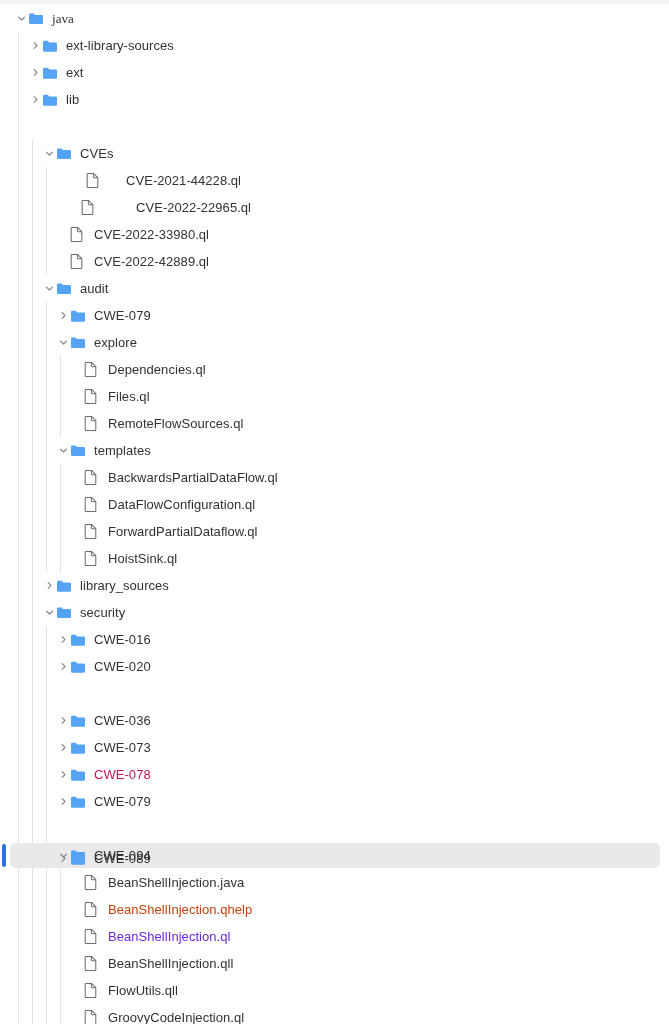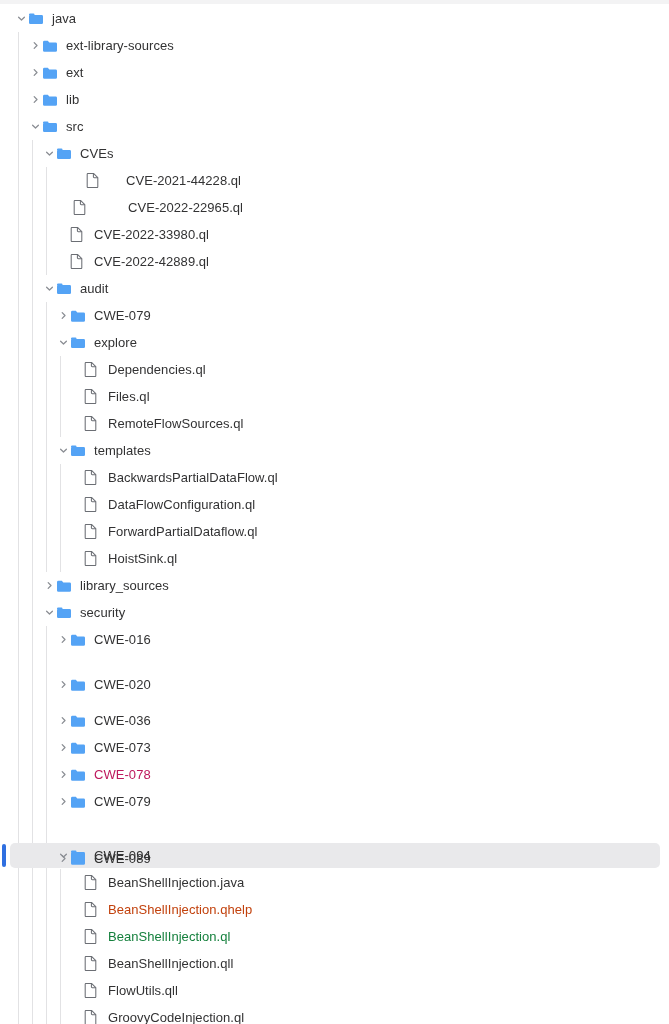--- a/index.html
+++ b/index.html
@@ -116,21 +116,21 @@
 <div id="tree">
   <div class="top-sliver"></div>
 <div class="guide" style="left: 18px; top: 32px; height: 999px; background: rgb(226, 226, 228);"></div>
     <div class="guide" style="left: 32px; top: 140px; height: 891px; background: rgb(226, 226, 228);"></div>
     <div class="guide" style="left: 46px; top: 167px; height: 108px; background: rgb(226, 226, 228);"></div>
     <div class="guide" style="left: 46px; top: 302px; height: 270px; background: rgb(226, 226, 228);"></div>
     <div class="guide" style="left: 46px; top: 626px; height: 405px; background: rgb(226, 226, 228);"></div>
     <div class="guide" style="left: 60px; top: 356px; height: 81px; background: rgb(226, 226, 228);"></div>
     <div class="guide" style="left: 60px; top: 464px; height: 108px; background: rgb(226, 226, 228);"></div>
     <div class="guide" style="left: 60px; top: 869px; height: 162px; background: rgb(226, 226, 228);"></div>
-    <div class="row" style="top: 5px;">
+    <div class="row" style="top: 5px; font-family: Liberation Serif, serif;">
       <div class="row-inner" style="padding-left: 14px;">
         <span class="chev">
           <svg width="9" height="9" viewBox="0 0 9 9">
             <path d="M1.6 3.2 L4.5 6.0 L7.4 3.2" fill="none" stroke="#8a8d93" stroke-width="1.25" stroke-linecap="round" stroke-linejoin="round"></path>
           </svg>
         </span>
         <span class="icon">
           <svg width="16" height="14" viewBox="0 0 16 14">
             <path d="M1 2.6 a1.1 1.1 0 0 1 1.1-1.1 h3.3 a1.1 1.1 0 0 1 1.1 1.1 v0.9 h-5.5 z" fill="#54a3f5"></path>
             <path d="M1 4.4 a1.3 1.3 0 0 1 1.3-1.3 h11.4 a1.3 1.3 0 0 1 1.3 1.3 v6.3 a1.3 1.3 0 0 1 -1.3 1.3 h-11.4 a1.3 1.3 0 0 1 -1.3 -1.3 z" fill="#54a3f5"></path>
@@ -177,294 +177,278 @@
           </svg>
         </span>
         <span class="icon">
           <svg width="16" height="14" viewBox="0 0 16 14">
             <path d="M1 3.2 a1.4 1.4 0 0 1 1.4-1.4 h3.4 l1.5 1.6 h6.3 a1.4 1.4 0 0 1 1.4 1.4 v6.6 a1.4 1.4 0 0 1 -1.4 1.4 h-11.2 a1.4 1.4 0 0 1 -1.4 -1.4 z" fill="#54a3f5"></path>
           </svg>
         </span>
         <span class="label" style="color: rgb(50, 50, 51);">lib</span>
       </div>
     </div>
-    <div class="row" style="top: 113px;">
-      <div class="row-inner" style="padding-left: 28px;">
+    <div class="row" style="top: 140px;">
+      <div class="row-inner" style="padding-left: 42px; text-align: right;">
         <span class="chev">
           <svg width="9" height="9" viewBox="0 0 9 9">
             <path d="M1.6 3.2 L4.5 6.0 L7.4 3.2" fill="none" stroke="#8a8d93" stroke-width="1.25" stroke-linecap="round" stroke-linejoin="round"></path>
           </svg>
         </span>
         <span class="icon">
           <svg width="16" height="14" viewBox="0 0 16 14">
             <path d="M1 2.6 a1.1 1.1 0 0 1 1.1-1.1 h3.3 a1.1 1.1 0 0 1 1.1 1.1 v0.9 h-5.5 z" fill="#54a3f5"></path>
             <path d="M1 4.4 a1.3 1.3 0 0 1 1.3-1.3 h11.4 a1.3 1.3 0 0 1 1.3 1.3 v6.3 a1.3 1.3 0 0 1 -1.3 1.3 h-11.4 a1.3 1.3 0 0 1 -1.3 -1.3 z" fill="#54a3f5"></path>
           </svg>
         </span>
-        <span class="label" style="color: rgb(50, 50, 51);">src</span>
-      </div>
-    </div>
-    <div class="row" style="top: 140px;">
-      <div class="row-inner" style="padding-left: 42px; text-align: right;">
+        <span class="label" style="color: rgb(50, 50, 51);">CVEs</span>
+      </div>
+    </div>
+    <div class="row" style="top: 167px;">
+      <div class="row-inner" style="padding-left: 56px; gap: 16px;">
+        <span class="chev"></span>
+        <span class="icon">
+          <svg width="13" height="15" viewBox="0 0 13 15">
+            <path d="M1.2 1.3 a0.9 0.9 0 0 1 0.9-0.9 h5.4 l4.3 4.3 v9.0 a0.9 0.9 0 0 1 -0.9 0.9 h-8.8 a0.9 0.9 0 0 1 -0.9 -0.9 z" fill="#ffffff" stroke="#6b6e74" stroke-width="1.05" stroke-linejoin="round"></path>
+            <path d="M7.4 0.5 v3.3 a0.9 0.9 0 0 0 0.9 0.9 h3.3" fill="none" stroke="#6b6e74" stroke-width="1.05" stroke-linejoin="round"></path>
+          </svg>
+        </span>
+        <span class="label" style="color: rgb(50, 50, 51);">CVE-2021-44228.ql</span>
+      </div>
+    </div>
+    <div class="row" style="top: 194px;">
+      <div class="row-inner" style="padding-left: 36px; gap: 31px;">
+        <span class="chev"></span>
+        <span class="icon">
+          <svg width="13" height="15" viewBox="0 0 13 15">
+            <path d="M1.2 1.3 a0.9 0.9 0 0 1 0.9-0.9 h5.4 l4.3 4.3 v9.0 a0.9 0.9 0 0 1 -0.9 0.9 h-8.8 a0.9 0.9 0 0 1 -0.9 -0.9 z" fill="#ffffff" stroke="#6b6e74" stroke-width="1.05" stroke-linejoin="round"></path>
+            <path d="M7.4 0.5 v3.3 a0.9 0.9 0 0 0 0.9 0.9 h3.3" fill="none" stroke="#6b6e74" stroke-width="1.05" stroke-linejoin="round"></path>
+          </svg>
+        </span>
+        <span class="label" style="color: rgb(50, 50, 51);">CVE-2022-22965.ql</span>
+      </div>
+    </div>
+    <div class="row" style="top: 221px;">
+      <div class="row-inner" style="padding-left: 56px; text-align: right;">
+        <span class="chev"></span>
+        <span class="icon">
+          <svg width="13" height="15" viewBox="0 0 13 15">
+            <path d="M1.2 1.3 a0.9 0.9 0 0 1 0.9-0.9 h5.4 l4.3 4.3 v9.0 a0.9 0.9 0 0 1 -0.9 0.9 h-8.8 a0.9 0.9 0 0 1 -0.9 -0.9 z" fill="#ffffff" stroke="#6b6e74" stroke-width="1.05" stroke-linejoin="round"></path>
+            <path d="M7.4 0.5 v3.3 a0.9 0.9 0 0 0 0.9 0.9 h3.3" fill="none" stroke="#6b6e74" stroke-width="1.05" stroke-linejoin="round"></path>
+          </svg>
+        </span>
+        <span class="label" style="color: rgb(50, 50, 51);">CVE-2022-33980.ql</span>
+      </div>
+    </div>
+    <div class="row" style="top: 248px;">
+      <div class="row-inner" style="padding-left: 56px;">
+        <span class="chev"></span>
+        <span class="icon">
+          <svg width="13" height="15" viewBox="0 0 13 15">
+            <path d="M1.2 1.3 a0.9 0.9 0 0 1 0.9-0.9 h5.4 l4.3 4.3 v9.0 a0.9 0.9 0 0 1 -0.9 0.9 h-8.8 a0.9 0.9 0 0 1 -0.9 -0.9 z" fill="#ffffff" stroke="#6b6e74" stroke-width="1.05" stroke-linejoin="round"></path>
+            <path d="M7.4 0.5 v3.3 a0.9 0.9 0 0 0 0.9 0.9 h3.3" fill="none" stroke="#6b6e74" stroke-width="1.05" stroke-linejoin="round"></path>
+          </svg>
+        </span>
+        <span class="label" style="color: rgb(50, 50, 51);">CVE-2022-42889.ql</span>
+      </div>
+    </div>
+    <div class="row" style="top: 275px;">
+      <div class="row-inner" style="padding-left: 42px;">
         <span class="chev">
           <svg width="9" height="9" viewBox="0 0 9 9">
             <path d="M1.6 3.2 L4.5 6.0 L7.4 3.2" fill="none" stroke="#8a8d93" stroke-width="1.25" stroke-linecap="round" stroke-linejoin="round"></path>
           </svg>
         </span>
         <span class="icon">
           <svg width="16" height="14" viewBox="0 0 16 14">
             <path d="M1 2.6 a1.1 1.1 0 0 1 1.1-1.1 h3.3 a1.1 1.1 0 0 1 1.1 1.1 v0.9 h-5.5 z" fill="#54a3f5"></path>
             <path d="M1 4.4 a1.3 1.3 0 0 1 1.3-1.3 h11.4 a1.3 1.3 0 0 1 1.3 1.3 v6.3 a1.3 1.3 0 0 1 -1.3 1.3 h-11.4 a1.3 1.3 0 0 1 -1.3 -1.3 z" fill="#54a3f5"></path>
           </svg>
         </span>
-        <span class="label" style="color: rgb(50, 50, 51);">CVEs</span>
-      </div>
-    </div>
-    <div class="row" style="top: 167px;">
-      <div class="row-inner" style="padding-left: 56px; gap: 16px;">
-        <span class="chev"></span>
-        <span class="icon">
-          <svg width="13" height="15" viewBox="0 0 13 15">
-            <path d="M1.2 1.3 a0.9 0.9 0 0 1 0.9-0.9 h5.4 l4.3 4.3 v9.0 a0.9 0.9 0 0 1 -0.9 0.9 h-8.8 a0.9 0.9 0 0 1 -0.9 -0.9 z" fill="#ffffff" stroke="#6b6e74" stroke-width="1.05" stroke-linejoin="round"></path>
-            <path d="M7.4 0.5 v3.3 a0.9 0.9 0 0 0 0.9 0.9 h3.3" fill="none" stroke="#6b6e74" stroke-width="1.05" stroke-linejoin="round"></path>
-          </svg>
-        </span>
-        <span class="label" style="color: rgb(50, 50, 51);">CVE-2021-44228.ql</span>
-      </div>
-    </div>
-    <div class="row" style="top: 194px;">
-      <div class="row-inner" style="padding-left: 28px; gap: 31px;">
-        <span class="chev"></span>
-        <span class="icon">
-          <svg width="13" height="15" viewBox="0 0 13 15">
-            <path d="M1.2 1.3 a0.9 0.9 0 0 1 0.9-0.9 h5.4 l4.3 4.3 v9.0 a0.9 0.9 0 0 1 -0.9 0.9 h-8.8 a0.9 0.9 0 0 1 -0.9 -0.9 z" fill="#ffffff" stroke="#6b6e74" stroke-width="1.05" stroke-linejoin="round"></path>
-            <path d="M7.4 0.5 v3.3 a0.9 0.9 0 0 0 0.9 0.9 h3.3" fill="none" stroke="#6b6e74" stroke-width="1.05" stroke-linejoin="round"></path>
-          </svg>
-        </span>
-        <span class="label" style="color: rgb(50, 50, 51);">CVE-2022-22965.ql</span>
-      </div>
-    </div>
-    <div class="row" style="top: 221px;">
-      <div class="row-inner" style="padding-left: 56px; text-align: right;">
-        <span class="chev"></span>
-        <span class="icon">
-          <svg width="13" height="15" viewBox="0 0 13 15">
-            <path d="M1.2 1.3 a0.9 0.9 0 0 1 0.9-0.9 h5.4 l4.3 4.3 v9.0 a0.9 0.9 0 0 1 -0.9 0.9 h-8.8 a0.9 0.9 0 0 1 -0.9 -0.9 z" fill="#ffffff" stroke="#6b6e74" stroke-width="1.05" stroke-linejoin="round"></path>
-            <path d="M7.4 0.5 v3.3 a0.9 0.9 0 0 0 0.9 0.9 h3.3" fill="none" stroke="#6b6e74" stroke-width="1.05" stroke-linejoin="round"></path>
-          </svg>
-        </span>
-        <span class="label" style="color: rgb(50, 50, 51);">CVE-2022-33980.ql</span>
-      </div>
-    </div>
-    <div class="row" style="top: 248px;">
-      <div class="row-inner" style="padding-left: 56px;">
-        <span class="chev"></span>
-        <span class="icon">
-          <svg width="13" height="15" viewBox="0 0 13 15">
-            <path d="M1.2 1.3 a0.9 0.9 0 0 1 0.9-0.9 h5.4 l4.3 4.3 v9.0 a0.9 0.9 0 0 1 -0.9 0.9 h-8.8 a0.9 0.9 0 0 1 -0.9 -0.9 z" fill="#ffffff" stroke="#6b6e74" stroke-width="1.05" stroke-linejoin="round"></path>
-            <path d="M7.4 0.5 v3.3 a0.9 0.9 0 0 0 0.9 0.9 h3.3" fill="none" stroke="#6b6e74" stroke-width="1.05" stroke-linejoin="round"></path>
-          </svg>
-        </span>
-        <span class="label" style="color: rgb(50, 50, 51);">CVE-2022-42889.ql</span>
-      </div>
-    </div>
-    <div class="row" style="top: 275px;">
-      <div class="row-inner" style="padding-left: 42px;">
+        <span class="label" style="color: rgb(50, 50, 51);">audit</span>
+      </div>
+    </div>
+    <div class="row" style="top: 302px;">
+      <div class="row-inner" style="padding-left: 56px;">
+        <span class="chev">
+          <svg width="9" height="9" viewBox="0 0 9 9">
+            <path d="M3.2 1.6 L6.0 4.5 L3.2 7.4" fill="none" stroke="#8a8d93" stroke-width="1.25" stroke-linecap="round" stroke-linejoin="round"></path>
+          </svg>
+        </span>
+        <span class="icon">
+          <svg width="16" height="14" viewBox="0 0 16 14">
+            <path d="M1 3.2 a1.4 1.4 0 0 1 1.4-1.4 h3.4 l1.5 1.6 h6.3 a1.4 1.4 0 0 1 1.4 1.4 v6.6 a1.4 1.4 0 0 1 -1.4 1.4 h-11.2 a1.4 1.4 0 0 1 -1.4 -1.4 z" fill="#54a3f5"></path>
+          </svg>
+        </span>
+        <span class="label" style="color: rgb(50, 50, 51);">CWE-079</span>
+      </div>
+    </div>
+    <div class="row" style="top: 329px;">
+      <div class="row-inner" style="padding-left: 56px;">
         <span class="chev">
           <svg width="9" height="9" viewBox="0 0 9 9">
             <path d="M1.6 3.2 L4.5 6.0 L7.4 3.2" fill="none" stroke="#8a8d93" stroke-width="1.25" stroke-linecap="round" stroke-linejoin="round"></path>
           </svg>
         </span>
         <span class="icon">
           <svg width="16" height="14" viewBox="0 0 16 14">
             <path d="M1 2.6 a1.1 1.1 0 0 1 1.1-1.1 h3.3 a1.1 1.1 0 0 1 1.1 1.1 v0.9 h-5.5 z" fill="#54a3f5"></path>
             <path d="M1 4.4 a1.3 1.3 0 0 1 1.3-1.3 h11.4 a1.3 1.3 0 0 1 1.3 1.3 v6.3 a1.3 1.3 0 0 1 -1.3 1.3 h-11.4 a1.3 1.3 0 0 1 -1.3 -1.3 z" fill="#54a3f5"></path>
           </svg>
         </span>
-        <span class="label" style="color: rgb(50, 50, 51);">audit</span>
-      </div>
-    </div>
-    <div class="row" style="top: 302px;">
-      <div class="row-inner" style="padding-left: 56px;">
-        <span class="chev">
-          <svg width="9" height="9" viewBox="0 0 9 9">
-            <path d="M3.2 1.6 L6.0 4.5 L3.2 7.4" fill="none" stroke="#8a8d93" stroke-width="1.25" stroke-linecap="round" stroke-linejoin="round"></path>
-          </svg>
-        </span>
-        <span class="icon">
-          <svg width="16" height="14" viewBox="0 0 16 14">
-            <path d="M1 3.2 a1.4 1.4 0 0 1 1.4-1.4 h3.4 l1.5 1.6 h6.3 a1.4 1.4 0 0 1 1.4 1.4 v6.6 a1.4 1.4 0 0 1 -1.4 1.4 h-11.2 a1.4 1.4 0 0 1 -1.4 -1.4 z" fill="#54a3f5"></path>
-          </svg>
-        </span>
-        <span class="label" style="color: rgb(50, 50, 51);">CWE-079</span>
-      </div>
-    </div>
-    <div class="row" style="top: 329px;">
+        <span class="label" style="color: rgb(50, 50, 51);">explore</span>
+      </div>
+    </div>
+    <div class="row" style="top: 356px;">
+      <div class="row-inner" style="padding-left: 70px;">
+        <span class="chev"></span>
+        <span class="icon">
+          <svg width="13" height="15" viewBox="0 0 13 15">
+            <path d="M1.2 1.3 a0.9 0.9 0 0 1 0.9-0.9 h5.4 l4.3 4.3 v9.0 a0.9 0.9 0 0 1 -0.9 0.9 h-8.8 a0.9 0.9 0 0 1 -0.9 -0.9 z" fill="#ffffff" stroke="#6b6e74" stroke-width="1.05" stroke-linejoin="round"></path>
+            <path d="M7.4 0.5 v3.3 a0.9 0.9 0 0 0 0.9 0.9 h3.3" fill="none" stroke="#6b6e74" stroke-width="1.05" stroke-linejoin="round"></path>
+          </svg>
+        </span>
+        <span class="label" style="color: rgb(50, 50, 51);">Dependencies.ql</span>
+      </div>
+    </div>
+    <div class="row" style="top: 383px;">
+      <div class="row-inner" style="padding-left: 70px;">
+        <span class="chev"></span>
+        <span class="icon">
+          <svg width="13" height="15" viewBox="0 0 13 15">
+            <path d="M1.2 1.3 a0.9 0.9 0 0 1 0.9-0.9 h5.4 l4.3 4.3 v9.0 a0.9 0.9 0 0 1 -0.9 0.9 h-8.8 a0.9 0.9 0 0 1 -0.9 -0.9 z" fill="#ffffff" stroke="#6b6e74" stroke-width="1.05" stroke-linejoin="round"></path>
+            <path d="M7.4 0.5 v3.3 a0.9 0.9 0 0 0 0.9 0.9 h3.3" fill="none" stroke="#6b6e74" stroke-width="1.05" stroke-linejoin="round"></path>
+          </svg>
+        </span>
+        <span class="label" style="color: rgb(50, 50, 51);">Files.ql</span>
+      </div>
+    </div>
+    <div class="row" style="top: 410px;">
+      <div class="row-inner" style="padding-left: 70px;">
+        <span class="chev"></span>
+        <span class="icon">
+          <svg width="13" height="15" viewBox="0 0 13 15">
+            <path d="M1.2 1.3 a0.9 0.9 0 0 1 0.9-0.9 h5.4 l4.3 4.3 v9.0 a0.9 0.9 0 0 1 -0.9 0.9 h-8.8 a0.9 0.9 0 0 1 -0.9 -0.9 z" fill="#ffffff" stroke="#6b6e74" stroke-width="1.05" stroke-linejoin="round"></path>
+            <path d="M7.4 0.5 v3.3 a0.9 0.9 0 0 0 0.9 0.9 h3.3" fill="none" stroke="#6b6e74" stroke-width="1.05" stroke-linejoin="round"></path>
+          </svg>
+        </span>
+        <span class="label" style="color: rgb(50, 50, 51);">RemoteFlowSources.ql</span>
+      </div>
+    </div>
+    <div class="row" style="top: 437px;">
       <div class="row-inner" style="padding-left: 56px;">
         <span class="chev">
           <svg width="9" height="9" viewBox="0 0 9 9">
             <path d="M1.6 3.2 L4.5 6.0 L7.4 3.2" fill="none" stroke="#8a8d93" stroke-width="1.25" stroke-linecap="round" stroke-linejoin="round"></path>
           </svg>
         </span>
         <span class="icon">
           <svg width="16" height="14" viewBox="0 0 16 14">
             <path d="M1 2.6 a1.1 1.1 0 0 1 1.1-1.1 h3.3 a1.1 1.1 0 0 1 1.1 1.1 v0.9 h-5.5 z" fill="#54a3f5"></path>
             <path d="M1 4.4 a1.3 1.3 0 0 1 1.3-1.3 h11.4 a1.3 1.3 0 0 1 1.3 1.3 v6.3 a1.3 1.3 0 0 1 -1.3 1.3 h-11.4 a1.3 1.3 0 0 1 -1.3 -1.3 z" fill="#54a3f5"></path>
           </svg>
         </span>
-        <span class="label" style="color: rgb(50, 50, 51);">explore</span>
-      </div>
-    </div>
-    <div class="row" style="top: 356px;">
-      <div class="row-inner" style="padding-left: 70px;">
-        <span class="chev"></span>
-        <span class="icon">
-          <svg width="13" height="15" viewBox="0 0 13 15">
-            <path d="M1.2 1.3 a0.9 0.9 0 0 1 0.9-0.9 h5.4 l4.3 4.3 v9.0 a0.9 0.9 0 0 1 -0.9 0.9 h-8.8 a0.9 0.9 0 0 1 -0.9 -0.9 z" fill="#ffffff" stroke="#6b6e74" stroke-width="1.05" stroke-linejoin="round"></path>
-            <path d="M7.4 0.5 v3.3 a0.9 0.9 0 0 0 0.9 0.9 h3.3" fill="none" stroke="#6b6e74" stroke-width="1.05" stroke-linejoin="round"></path>
-          </svg>
-        </span>
-        <span class="label" style="color: rgb(50, 50, 51);">Dependencies.ql</span>
-      </div>
-    </div>
-    <div class="row" style="top: 383px;">
-      <div class="row-inner" style="padding-left: 70px;">
-        <span class="chev"></span>
-        <span class="icon">
-          <svg width="13" height="15" viewBox="0 0 13 15">
-            <path d="M1.2 1.3 a0.9 0.9 0 0 1 0.9-0.9 h5.4 l4.3 4.3 v9.0 a0.9 0.9 0 0 1 -0.9 0.9 h-8.8 a0.9 0.9 0 0 1 -0.9 -0.9 z" fill="#ffffff" stroke="#6b6e74" stroke-width="1.05" stroke-linejoin="round"></path>
-            <path d="M7.4 0.5 v3.3 a0.9 0.9 0 0 0 0.9 0.9 h3.3" fill="none" stroke="#6b6e74" stroke-width="1.05" stroke-linejoin="round"></path>
-          </svg>
-        </span>
-        <span class="label" style="color: rgb(50, 50, 51);">Files.ql</span>
-      </div>
-    </div>
-    <div class="row" style="top: 410px;">
-      <div class="row-inner" style="padding-left: 70px;">
-        <span class="chev"></span>
-        <span class="icon">
-          <svg width="13" height="15" viewBox="0 0 13 15">
-            <path d="M1.2 1.3 a0.9 0.9 0 0 1 0.9-0.9 h5.4 l4.3 4.3 v9.0 a0.9 0.9 0 0 1 -0.9 0.9 h-8.8 a0.9 0.9 0 0 1 -0.9 -0.9 z" fill="#ffffff" stroke="#6b6e74" stroke-width="1.05" stroke-linejoin="round"></path>
-            <path d="M7.4 0.5 v3.3 a0.9 0.9 0 0 0 0.9 0.9 h3.3" fill="none" stroke="#6b6e74" stroke-width="1.05" stroke-linejoin="round"></path>
-          </svg>
-        </span>
-        <span class="label" style="color: rgb(50, 50, 51);">RemoteFlowSources.ql</span>
-      </div>
-    </div>
-    <div class="row" style="top: 437px;">
-      <div class="row-inner" style="padding-left: 56px;">
+        <span class="label" style="color: rgb(50, 50, 51);">templates</span>
+      </div>
+    </div>
+    <div class="row" style="top: 464px;">
+      <div class="row-inner" style="padding-left: 70px;">
+        <span class="chev"></span>
+        <span class="icon">
+          <svg width="13" height="15" viewBox="0 0 13 15">
+            <path d="M1.2 1.3 a0.9 0.9 0 0 1 0.9-0.9 h5.4 l4.3 4.3 v9.0 a0.9 0.9 0 0 1 -0.9 0.9 h-8.8 a0.9 0.9 0 0 1 -0.9 -0.9 z" fill="#ffffff" stroke="#6b6e74" stroke-width="1.05" stroke-linejoin="round"></path>
+            <path d="M7.4 0.5 v3.3 a0.9 0.9 0 0 0 0.9 0.9 h3.3" fill="none" stroke="#6b6e74" stroke-width="1.05" stroke-linejoin="round"></path>
+          </svg>
+        </span>
+        <span class="label" style="color: rgb(50, 50, 51);">BackwardsPartialDataFlow.ql</span>
+      </div>
+    </div>
+    <div class="row" style="top: 491px;">
+      <div class="row-inner" style="padding-left: 70px;">
+        <span class="chev"></span>
+        <span class="icon">
+          <svg width="13" height="15" viewBox="0 0 13 15">
+            <path d="M1.2 1.3 a0.9 0.9 0 0 1 0.9-0.9 h5.4 l4.3 4.3 v9.0 a0.9 0.9 0 0 1 -0.9 0.9 h-8.8 a0.9 0.9 0 0 1 -0.9 -0.9 z" fill="#ffffff" stroke="#6b6e74" stroke-width="1.05" stroke-linejoin="round"></path>
+            <path d="M7.4 0.5 v3.3 a0.9 0.9 0 0 0 0.9 0.9 h3.3" fill="none" stroke="#6b6e74" stroke-width="1.05" stroke-linejoin="round"></path>
+          </svg>
+        </span>
+        <span class="label" style="color: rgb(50, 50, 51);">DataFlowConfiguration.ql</span>
+      </div>
+    </div>
+    <div class="row" style="top: 518px;">
+      <div class="row-inner" style="padding-left: 70px;">
+        <span class="chev"></span>
+        <span class="icon">
+          <svg width="13" height="15" viewBox="0 0 13 15">
+            <path d="M1.2 1.3 a0.9 0.9 0 0 1 0.9-0.9 h5.4 l4.3 4.3 v9.0 a0.9 0.9 0 0 1 -0.9 0.9 h-8.8 a0.9 0.9 0 0 1 -0.9 -0.9 z" fill="#ffffff" stroke="#6b6e74" stroke-width="1.05" stroke-linejoin="round"></path>
+            <path d="M7.4 0.5 v3.3 a0.9 0.9 0 0 0 0.9 0.9 h3.3" fill="none" stroke="#6b6e74" stroke-width="1.05" stroke-linejoin="round"></path>
+          </svg>
+        </span>
+        <span class="label" style="color: rgb(50, 50, 51);">ForwardPartialDataflow.ql</span>
+      </div>
+    </div>
+    <div class="row" style="top: 545px;">
+      <div class="row-inner" style="padding-left: 70px;">
+        <span class="chev"></span>
+        <span class="icon">
+          <svg width="13" height="15" viewBox="0 0 13 15">
+            <path d="M1.2 1.3 a0.9 0.9 0 0 1 0.9-0.9 h5.4 l4.3 4.3 v9.0 a0.9 0.9 0 0 1 -0.9 0.9 h-8.8 a0.9 0.9 0 0 1 -0.9 -0.9 z" fill="#ffffff" stroke="#6b6e74" stroke-width="1.05" stroke-linejoin="round"></path>
+            <path d="M7.4 0.5 v3.3 a0.9 0.9 0 0 0 0.9 0.9 h3.3" fill="none" stroke="#6b6e74" stroke-width="1.05" stroke-linejoin="round"></path>
+          </svg>
+        </span>
+        <span class="label" style="color: rgb(50, 50, 51);">HoistSink.ql</span>
+      </div>
+    </div>
+    <div class="row" style="top: 572px;">
+      <div class="row-inner" style="padding-left: 42px;">
+        <span class="chev">
+          <svg width="9" height="9" viewBox="0 0 9 9">
+            <path d="M3.2 1.6 L6.0 4.5 L3.2 7.4" fill="none" stroke="#8a8d93" stroke-width="1.25" stroke-linecap="round" stroke-linejoin="round"></path>
+          </svg>
+        </span>
+        <span class="icon">
+          <svg width="16" height="14" viewBox="0 0 16 14">
+            <path d="M1 3.2 a1.4 1.4 0 0 1 1.4-1.4 h3.4 l1.5 1.6 h6.3 a1.4 1.4 0 0 1 1.4 1.4 v6.6 a1.4 1.4 0 0 1 -1.4 1.4 h-11.2 a1.4 1.4 0 0 1 -1.4 -1.4 z" fill="#54a3f5"></path>
+          </svg>
+        </span>
+        <span class="label" style="color: rgb(50, 50, 51);">library_sources</span>
+      </div>
+    </div>
+    <div class="row" style="top: 599px;">
+      <div class="row-inner" style="padding-left: 42px;">
         <span class="chev">
           <svg width="9" height="9" viewBox="0 0 9 9">
             <path d="M1.6 3.2 L4.5 6.0 L7.4 3.2" fill="none" stroke="#8a8d93" stroke-width="1.25" stroke-linecap="round" stroke-linejoin="round"></path>
           </svg>
         </span>
         <span class="icon">
           <svg width="16" height="14" viewBox="0 0 16 14">
             <path d="M1 2.6 a1.1 1.1 0 0 1 1.1-1.1 h3.3 a1.1 1.1 0 0 1 1.1 1.1 v0.9 h-5.5 z" fill="#54a3f5"></path>
             <path d="M1 4.4 a1.3 1.3 0 0 1 1.3-1.3 h11.4 a1.3 1.3 0 0 1 1.3 1.3 v6.3 a1.3 1.3 0 0 1 -1.3 1.3 h-11.4 a1.3 1.3 0 0 1 -1.3 -1.3 z" fill="#54a3f5"></path>
           </svg>
         </span>
-        <span class="label" style="color: rgb(50, 50, 51);">templates</span>
-      </div>
-    </div>
-    <div class="row" style="top: 464px;">
-      <div class="row-inner" style="padding-left: 70px;">
-        <span class="chev"></span>
-        <span class="icon">
-          <svg width="13" height="15" viewBox="0 0 13 15">
-            <path d="M1.2 1.3 a0.9 0.9 0 0 1 0.9-0.9 h5.4 l4.3 4.3 v9.0 a0.9 0.9 0 0 1 -0.9 0.9 h-8.8 a0.9 0.9 0 0 1 -0.9 -0.9 z" fill="#ffffff" stroke="#6b6e74" stroke-width="1.05" stroke-linejoin="round"></path>
-            <path d="M7.4 0.5 v3.3 a0.9 0.9 0 0 0 0.9 0.9 h3.3" fill="none" stroke="#6b6e74" stroke-width="1.05" stroke-linejoin="round"></path>
-          </svg>
-        </span>
-        <span class="label" style="color: rgb(50, 50, 51);">BackwardsPartialDataFlow.ql</span>
-      </div>
-    </div>
-    <div class="row" style="top: 491px;">
-      <div class="row-inner" style="padding-left: 70px;">
-        <span class="chev"></span>
-        <span class="icon">
-          <svg width="13" height="15" viewBox="0 0 13 15">
-            <path d="M1.2 1.3 a0.9 0.9 0 0 1 0.9-0.9 h5.4 l4.3 4.3 v9.0 a0.9 0.9 0 0 1 -0.9 0.9 h-8.8 a0.9 0.9 0 0 1 -0.9 -0.9 z" fill="#ffffff" stroke="#6b6e74" stroke-width="1.05" stroke-linejoin="round"></path>
-            <path d="M7.4 0.5 v3.3 a0.9 0.9 0 0 0 0.9 0.9 h3.3" fill="none" stroke="#6b6e74" stroke-width="1.05" stroke-linejoin="round"></path>
-          </svg>
-        </span>
-        <span class="label" style="color: rgb(50, 50, 51);">DataFlowConfiguration.ql</span>
-      </div>
-    </div>
-    <div class="row" style="top: 518px;">
-      <div class="row-inner" style="padding-left: 70px;">
-        <span class="chev"></span>
-        <span class="icon">
-          <svg width="13" height="15" viewBox="0 0 13 15">
-            <path d="M1.2 1.3 a0.9 0.9 0 0 1 0.9-0.9 h5.4 l4.3 4.3 v9.0 a0.9 0.9 0 0 1 -0.9 0.9 h-8.8 a0.9 0.9 0 0 1 -0.9 -0.9 z" fill="#ffffff" stroke="#6b6e74" stroke-width="1.05" stroke-linejoin="round"></path>
-            <path d="M7.4 0.5 v3.3 a0.9 0.9 0 0 0 0.9 0.9 h3.3" fill="none" stroke="#6b6e74" stroke-width="1.05" stroke-linejoin="round"></path>
-          </svg>
-        </span>
-        <span class="label" style="color: rgb(50, 50, 51);">ForwardPartialDataflow.ql</span>
-      </div>
-    </div>
-    <div class="row" style="top: 545px;">
-      <div class="row-inner" style="padding-left: 70px;">
-        <span class="chev"></span>
-        <span class="icon">
-          <svg width="13" height="15" viewBox="0 0 13 15">
-            <path d="M1.2 1.3 a0.9 0.9 0 0 1 0.9-0.9 h5.4 l4.3 4.3 v9.0 a0.9 0.9 0 0 1 -0.9 0.9 h-8.8 a0.9 0.9 0 0 1 -0.9 -0.9 z" fill="#ffffff" stroke="#6b6e74" stroke-width="1.05" stroke-linejoin="round"></path>
-            <path d="M7.4 0.5 v3.3 a0.9 0.9 0 0 0 0.9 0.9 h3.3" fill="none" stroke="#6b6e74" stroke-width="1.05" stroke-linejoin="round"></path>
-          </svg>
-        </span>
-        <span class="label" style="color: rgb(50, 50, 51);">HoistSink.ql</span>
-      </div>
-    </div>
-    <div class="row" style="top: 572px;">
-      <div class="row-inner" style="padding-left: 42px;">
-        <span class="chev">
-          <svg width="9" height="9" viewBox="0 0 9 9">
-            <path d="M3.2 1.6 L6.0 4.5 L3.2 7.4" fill="none" stroke="#8a8d93" stroke-width="1.25" stroke-linecap="round" stroke-linejoin="round"></path>
-          </svg>
-        </span>
-        <span class="icon">
-          <svg width="16" height="14" viewBox="0 0 16 14">
-            <path d="M1 3.2 a1.4 1.4 0 0 1 1.4-1.4 h3.4 l1.5 1.6 h6.3 a1.4 1.4 0 0 1 1.4 1.4 v6.6 a1.4 1.4 0 0 1 -1.4 1.4 h-11.2 a1.4 1.4 0 0 1 -1.4 -1.4 z" fill="#54a3f5"></path>
-          </svg>
-        </span>
-        <span class="label" style="color: rgb(50, 50, 51);">library_sources</span>
-      </div>
-    </div>
-    <div class="row" style="top: 599px;">
-      <div class="row-inner" style="padding-left: 42px;">
-        <span class="chev">
-          <svg width="9" height="9" viewBox="0 0 9 9">
-            <path d="M1.6 3.2 L4.5 6.0 L7.4 3.2" fill="none" stroke="#8a8d93" stroke-width="1.25" stroke-linecap="round" stroke-linejoin="round"></path>
-          </svg>
-        </span>
-        <span class="icon">
-          <svg width="16" height="14" viewBox="0 0 16 14">
-            <path d="M1 2.6 a1.1 1.1 0 0 1 1.1-1.1 h3.3 a1.1 1.1 0 0 1 1.1 1.1 v0.9 h-5.5 z" fill="#54a3f5"></path>
-            <path d="M1 4.4 a1.3 1.3 0 0 1 1.3-1.3 h11.4 a1.3 1.3 0 0 1 1.3 1.3 v6.3 a1.3 1.3 0 0 1 -1.3 1.3 h-11.4 a1.3 1.3 0 0 1 -1.3 -1.3 z" fill="#54a3f5"></path>
-          </svg>
-        </span>
         <span class="label" style="color: rgb(50, 50, 51);">security</span>
       </div>
     </div>
     <div class="row" style="top: 626px;">
       <div class="row-inner" style="padding-left: 56px;">
         <span class="chev">
           <svg width="9" height="9" viewBox="0 0 9 9">
             <path d="M3.2 1.6 L6.0 4.5 L3.2 7.4" fill="none" stroke="#8a8d93" stroke-width="1.25" stroke-linecap="round" stroke-linejoin="round"></path>
           </svg>
         </span>
         <span class="icon">
           <svg width="16" height="14" viewBox="0 0 16 14">
             <path d="M1 3.2 a1.4 1.4 0 0 1 1.4-1.4 h3.4 l1.5 1.6 h6.3 a1.4 1.4 0 0 1 1.4 1.4 v6.6 a1.4 1.4 0 0 1 -1.4 1.4 h-11.2 a1.4 1.4 0 0 1 -1.4 -1.4 z" fill="#54a3f5"></path>
           </svg>
         </span>
         <span class="label" style="color: rgb(50, 50, 51);">CWE-016</span>
       </div>
     </div>
-    <div class="row" style="top: 671px;">
+    <div class="row" style="top: 653px;">
       <div class="row-inner" style="padding-left: 56px;">
         <span class="chev">
           <svg width="9" height="9" viewBox="0 0 9 9">
             <path d="M3.2 1.6 L6.0 4.5 L3.2 7.4" fill="none" stroke="#8a8d93" stroke-width="1.25" stroke-linecap="round" stroke-linejoin="round"></path>
           </svg>
         </span>
         <span class="icon">
           <svg width="16" height="14" viewBox="0 0 16 14">
             <path d="M1 3.2 a1.4 1.4 0 0 1 1.4-1.4 h3.4 l1.5 1.6 h6.3 a1.4 1.4 0 0 1 1.4 1.4 v6.6 a1.4 1.4 0 0 1 -1.4 1.4 h-11.2 a1.4 1.4 0 0 1 -1.4 -1.4 z" fill="#54a3f5"></path>
           </svg>
@@ -591,21 +575,21 @@
     </div>
     <div class="row" style="top: 923px;">
       <div class="row-inner" style="padding-left: 70px;">
         <span class="chev"></span>
         <span class="icon">
           <svg width="13" height="15" viewBox="0 0 13 15">
             <path d="M1.2 1.3 a0.9 0.9 0 0 1 0.9-0.9 h5.4 l4.3 4.3 v9.0 a0.9 0.9 0 0 1 -0.9 0.9 h-8.8 a0.9 0.9 0 0 1 -0.9 -0.9 z" fill="#ffffff" stroke="#6b6e74" stroke-width="1.05" stroke-linejoin="round"></path>
             <path d="M7.4 0.5 v3.3 a0.9 0.9 0 0 0 0.9 0.9 h3.3" fill="none" stroke="#6b6e74" stroke-width="1.05" stroke-linejoin="round"></path>
           </svg>
         </span>
-        <span class="label" style="color: #15803d;">BeanShellInjection.ql</span>
+        <span class="label" style="color: #6d28d9;">BeanShellInjection.ql</span>
       </div>
     </div>
     <div class="row" style="top: 950px;">
       <div class="row-inner" style="padding-left: 70px;">
         <span class="chev"></span>
         <span class="icon">
           <svg width="13" height="15" viewBox="0 0 13 15">
             <path d="M1.2 1.3 a0.9 0.9 0 0 1 0.9-0.9 h5.4 l4.3 4.3 v9.0 a0.9 0.9 0 0 1 -0.9 0.9 h-8.8 a0.9 0.9 0 0 1 -0.9 -0.9 z" fill="#ffffff" stroke="#6b6e74" stroke-width="1.05" stroke-linejoin="round"></path>
             <path d="M7.4 0.5 v3.3 a0.9 0.9 0 0 0 0.9 0.9 h3.3" fill="none" stroke="#6b6e74" stroke-width="1.05" stroke-linejoin="round"></path>
           </svg>

